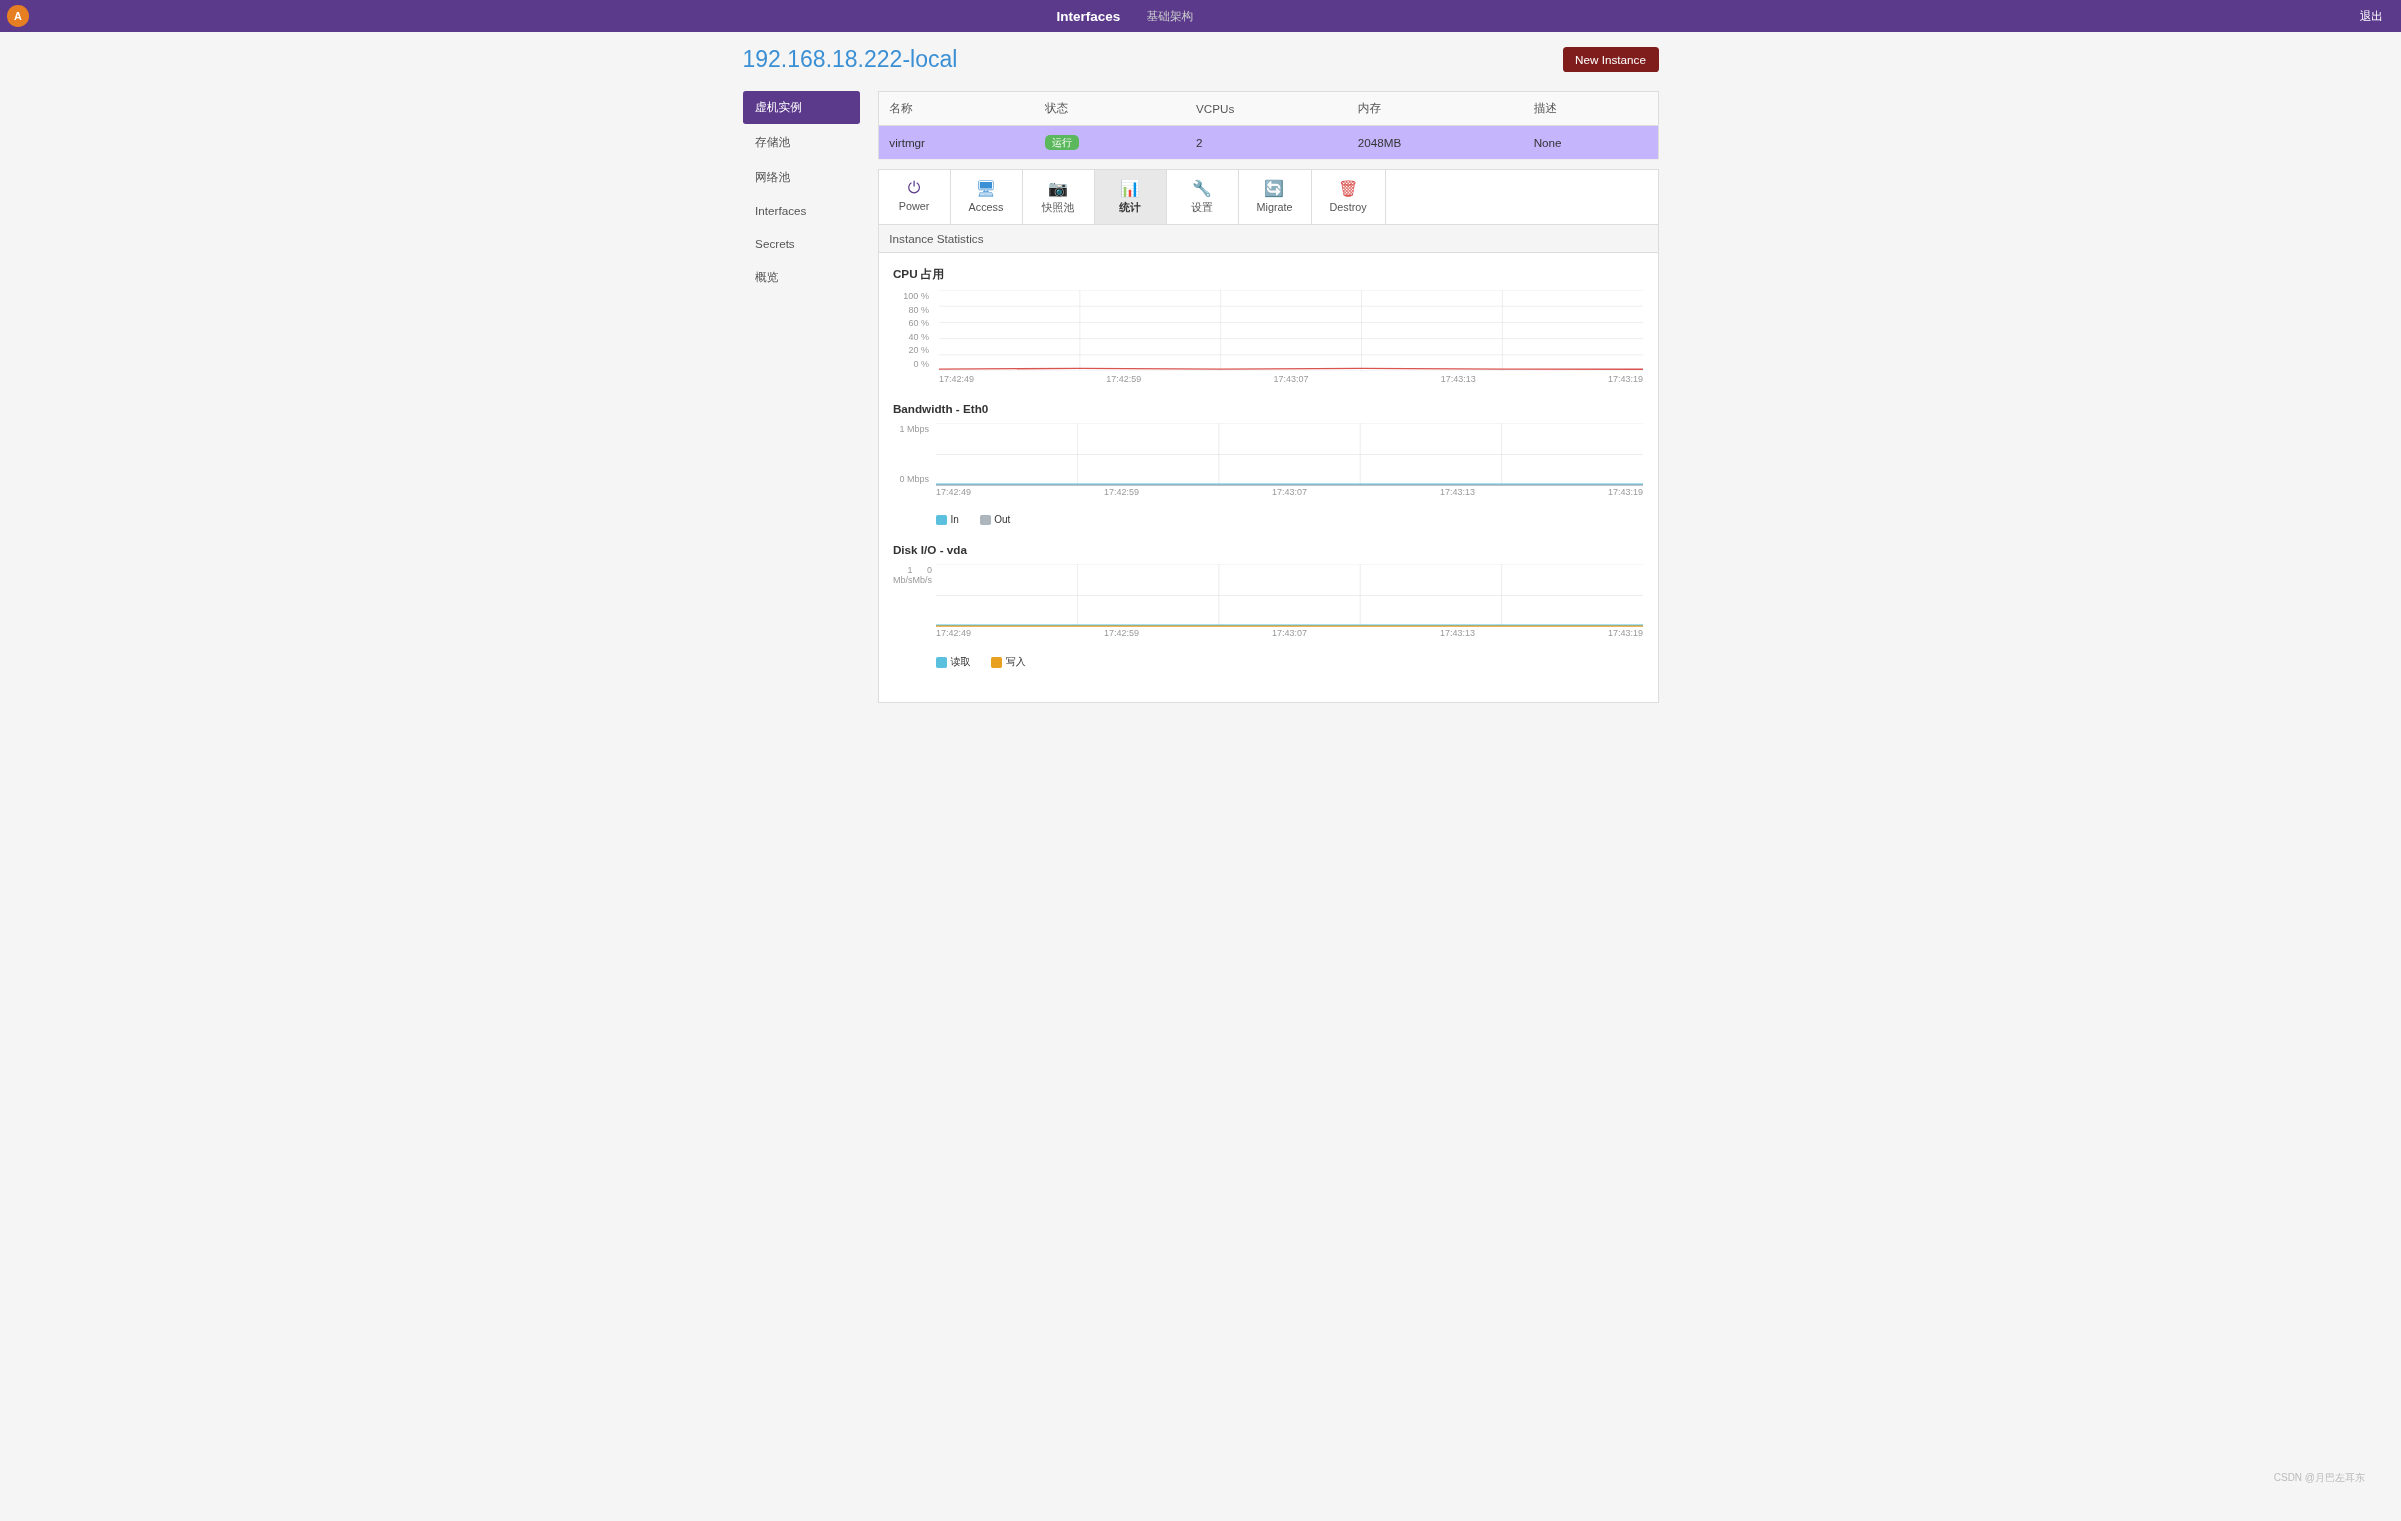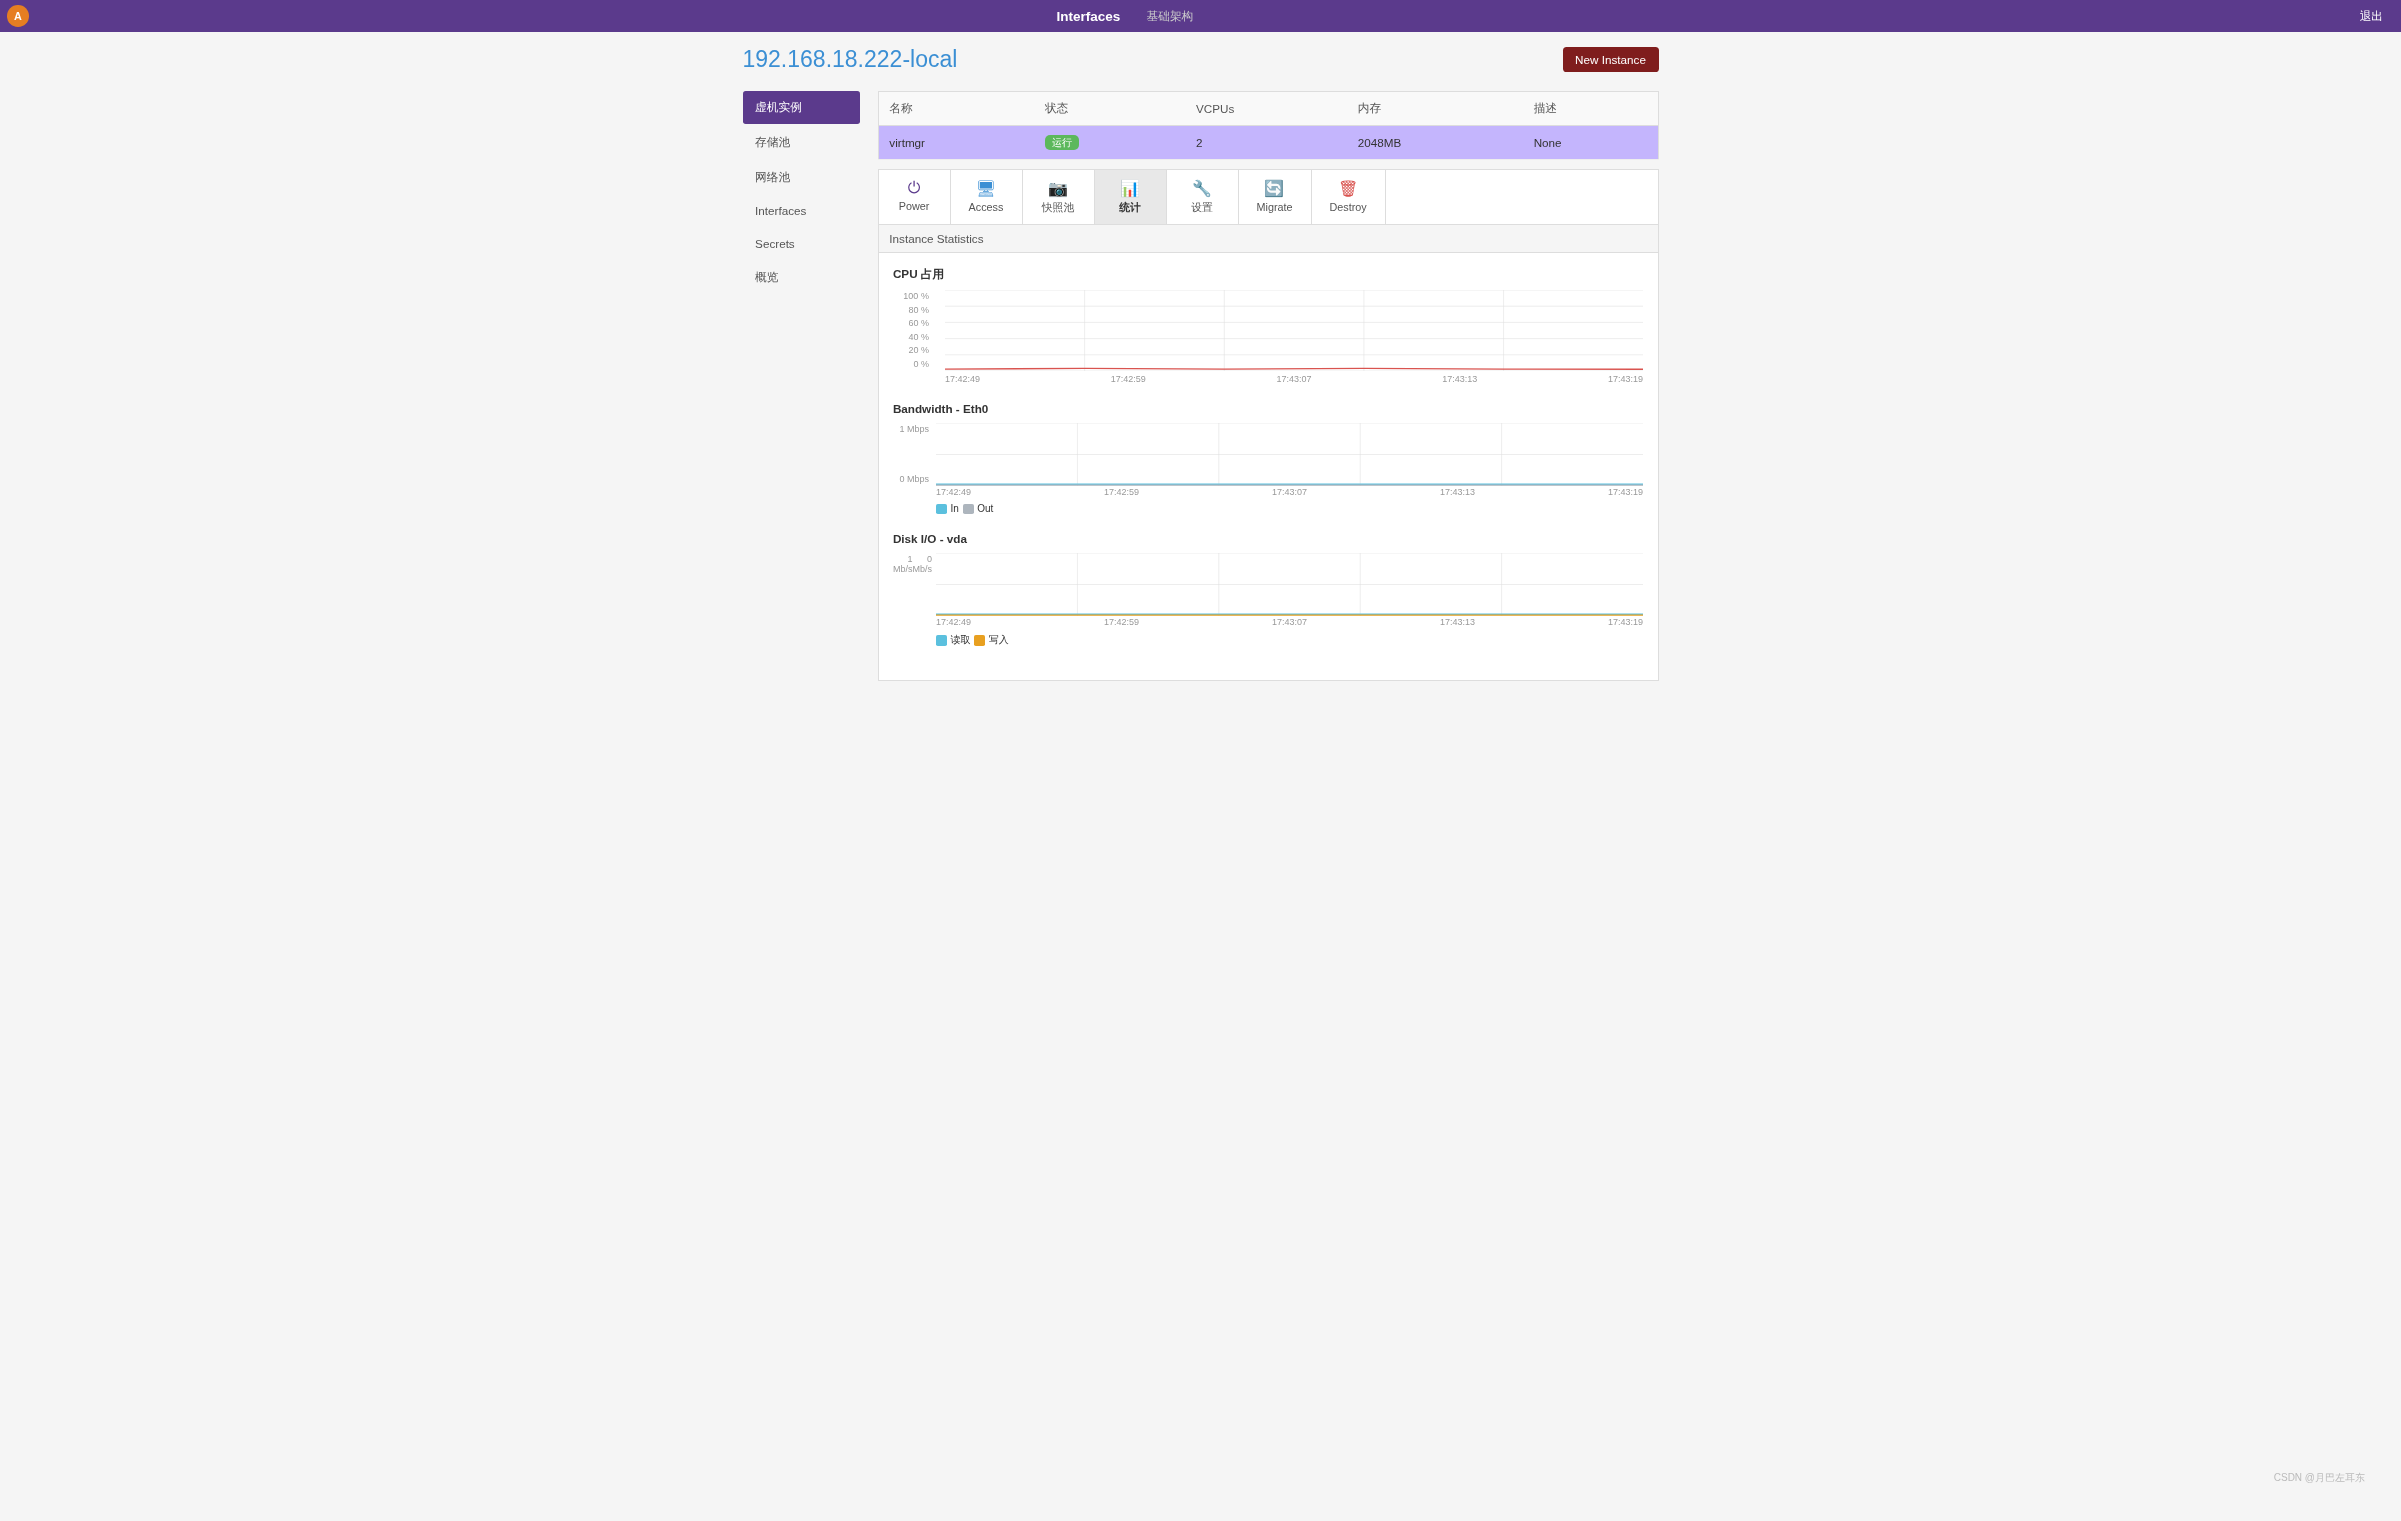--- a/index.html
+++ b/index.html
@@ -181,22 +181,22 @@
       color: #333;
       margin-bottom: 7.2px;
       font-weight: bold;
     }
     .chart-svg {
       width: 100%;
       height: 100%;
     }
     .chart-legend {
       display: flex;
-      gap: 4px;
-      margin-top: 6px;
+      gap: 21px;
+      margin-top: 17px;
       font-size: 10px;
     }
     .legend-item {
       display: flex;
       align-items: center;
       gap: 3.6px;
     }
     .legend-color {
       width: 10.8px; height: 10.8px;
       border-radius: 1.8px;
@@ -290,21 +290,21 @@
           <span class="tab-icon destroy">🗑</span>
           <span>Destroy</span>
         </div>
       </div>
 
       <div class="stats-panel">
         <div class="stats-header">Instance Statistics</div>
 
         <div class="chart-section">
           <div class="chart-title">CPU 占用</div>
-          <div style="display:flex; gap:16px;">
+          <div style="display:flex; gap:10px;">
             <div style="display:flex; flex-direction:column; justify-content:space-between; font-size:9px; color:#999; text-align:right; width:36px; height:81px; padding: 1.8px 0;">
               <span>100 %</span>
               <span>80 %</span>
               <span>60 %</span>
               <span>40 %</span>
               <span>20 %</span>
               <span>0 %</span>
             </div>
             <div style="flex:1;">
               <svg class="chart-svg" viewBox="0 0 500 90" preserveAspectRatio="none" style="height:81px; width:100%;">

